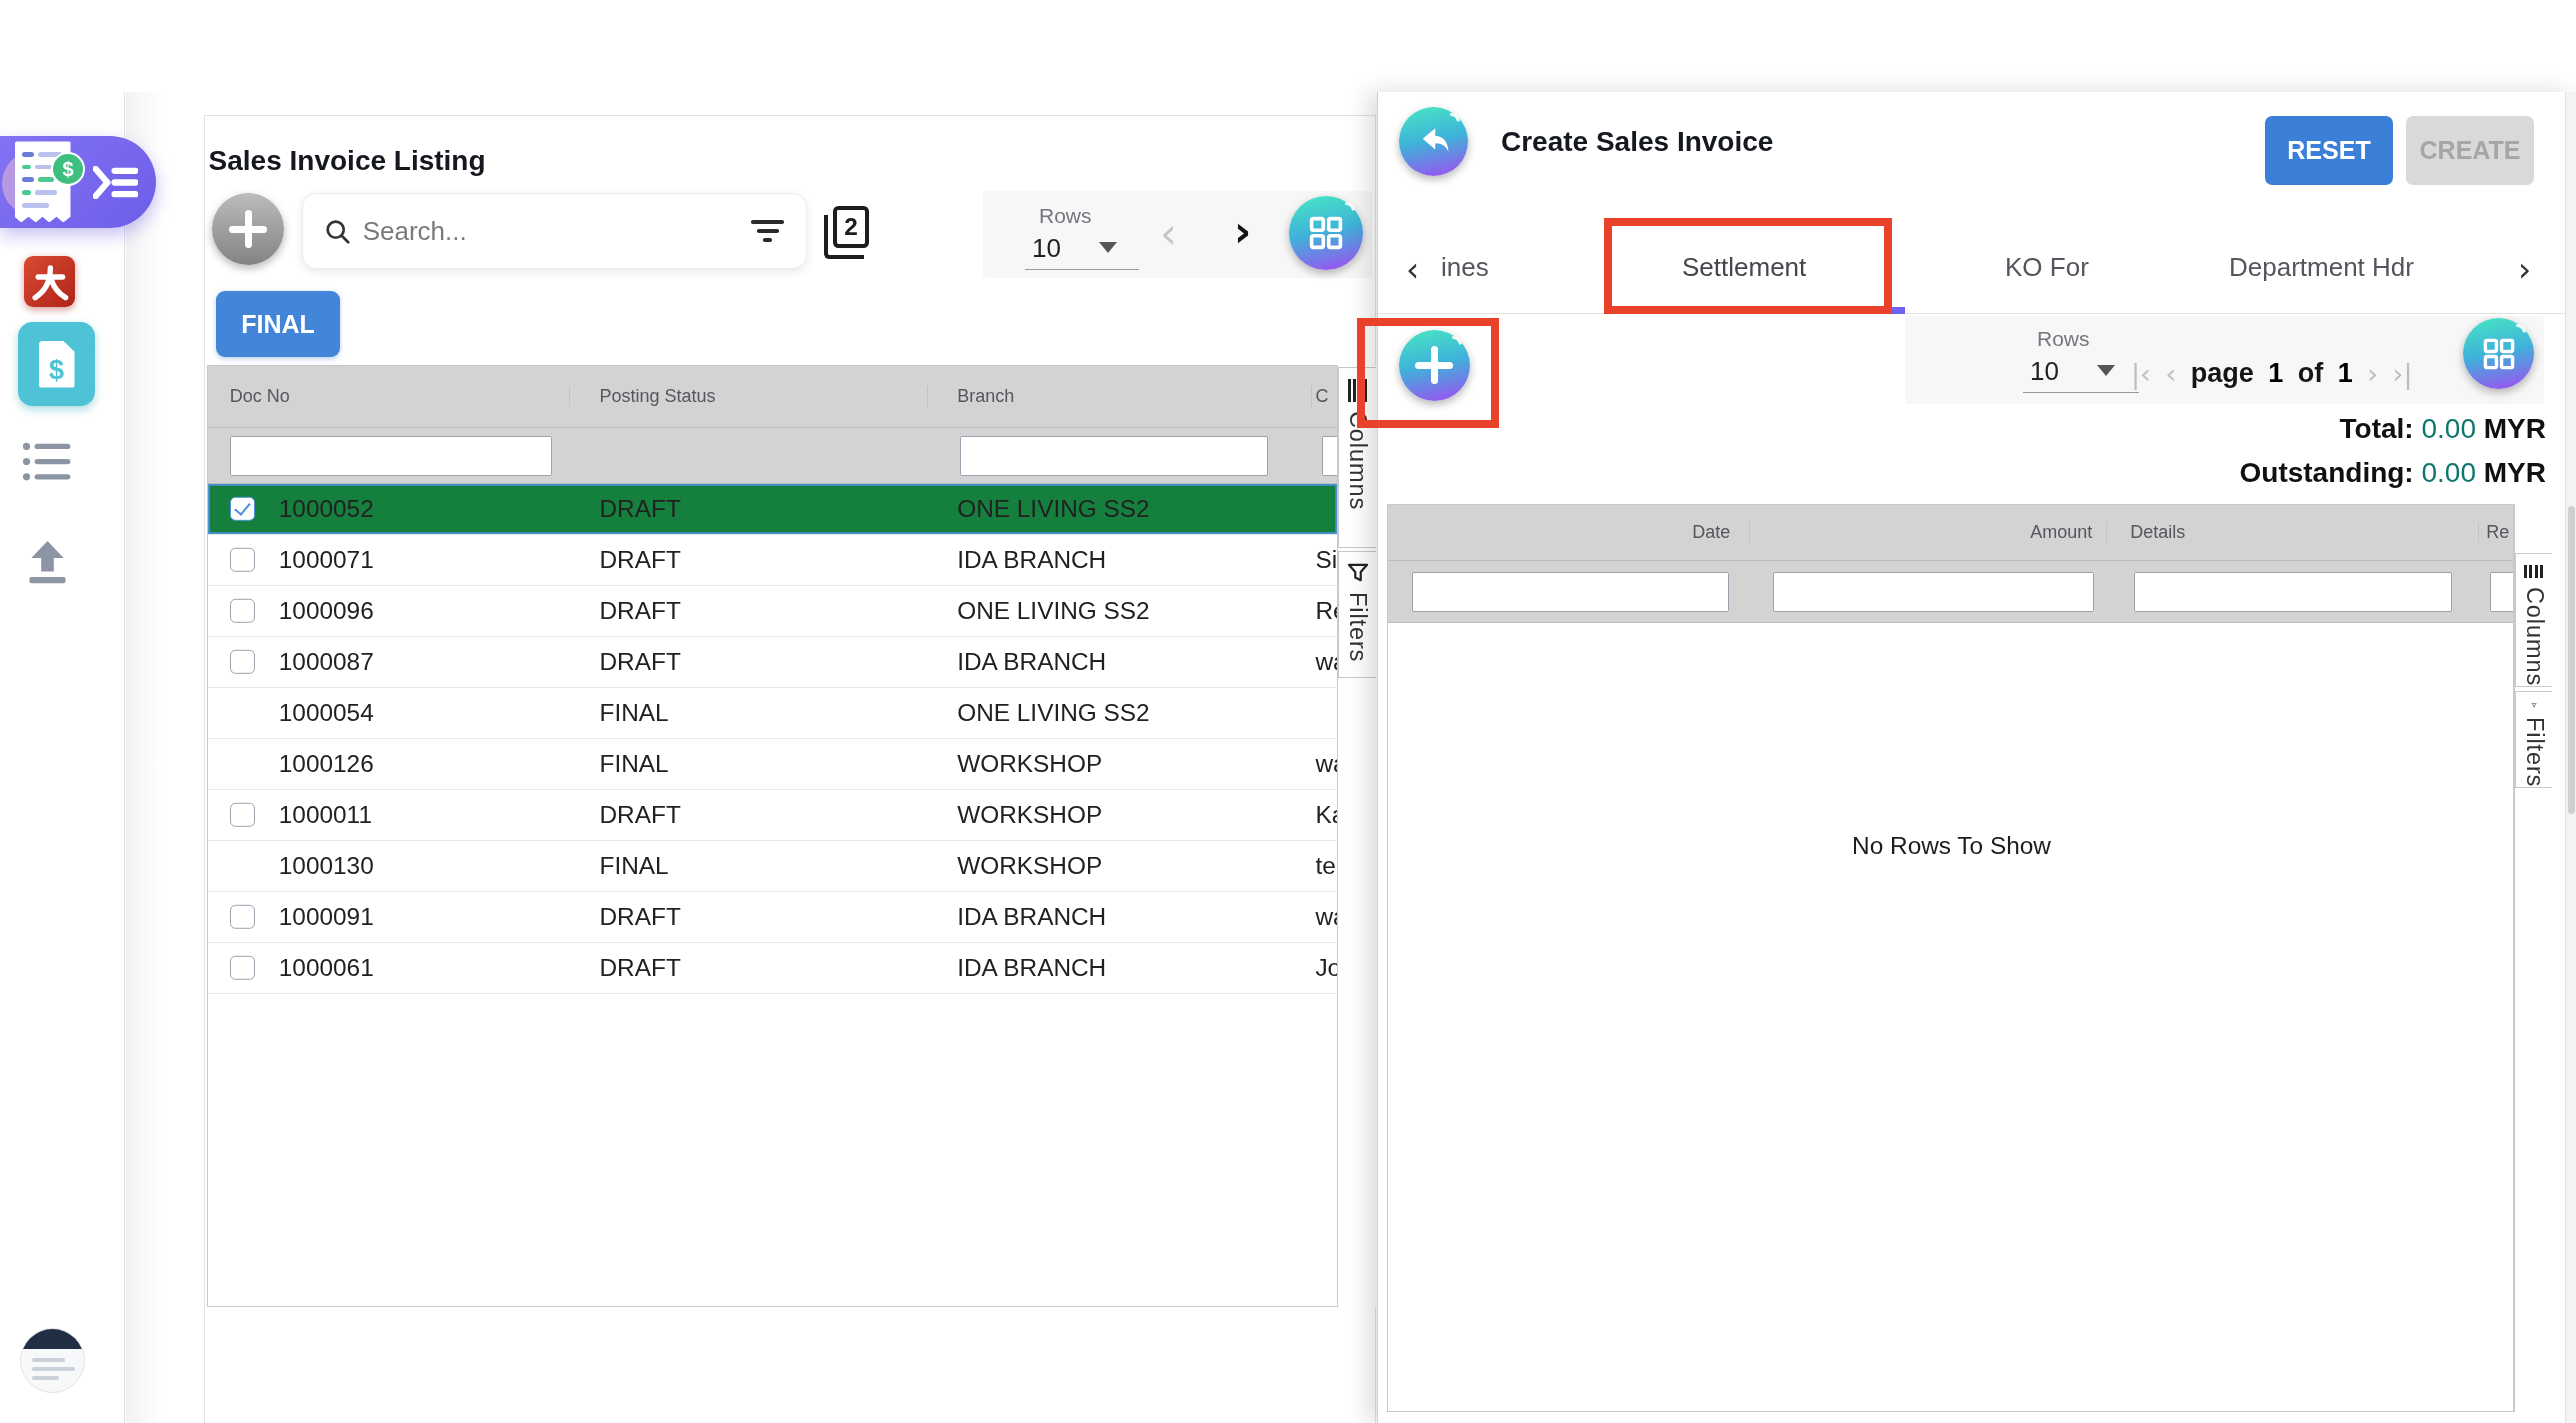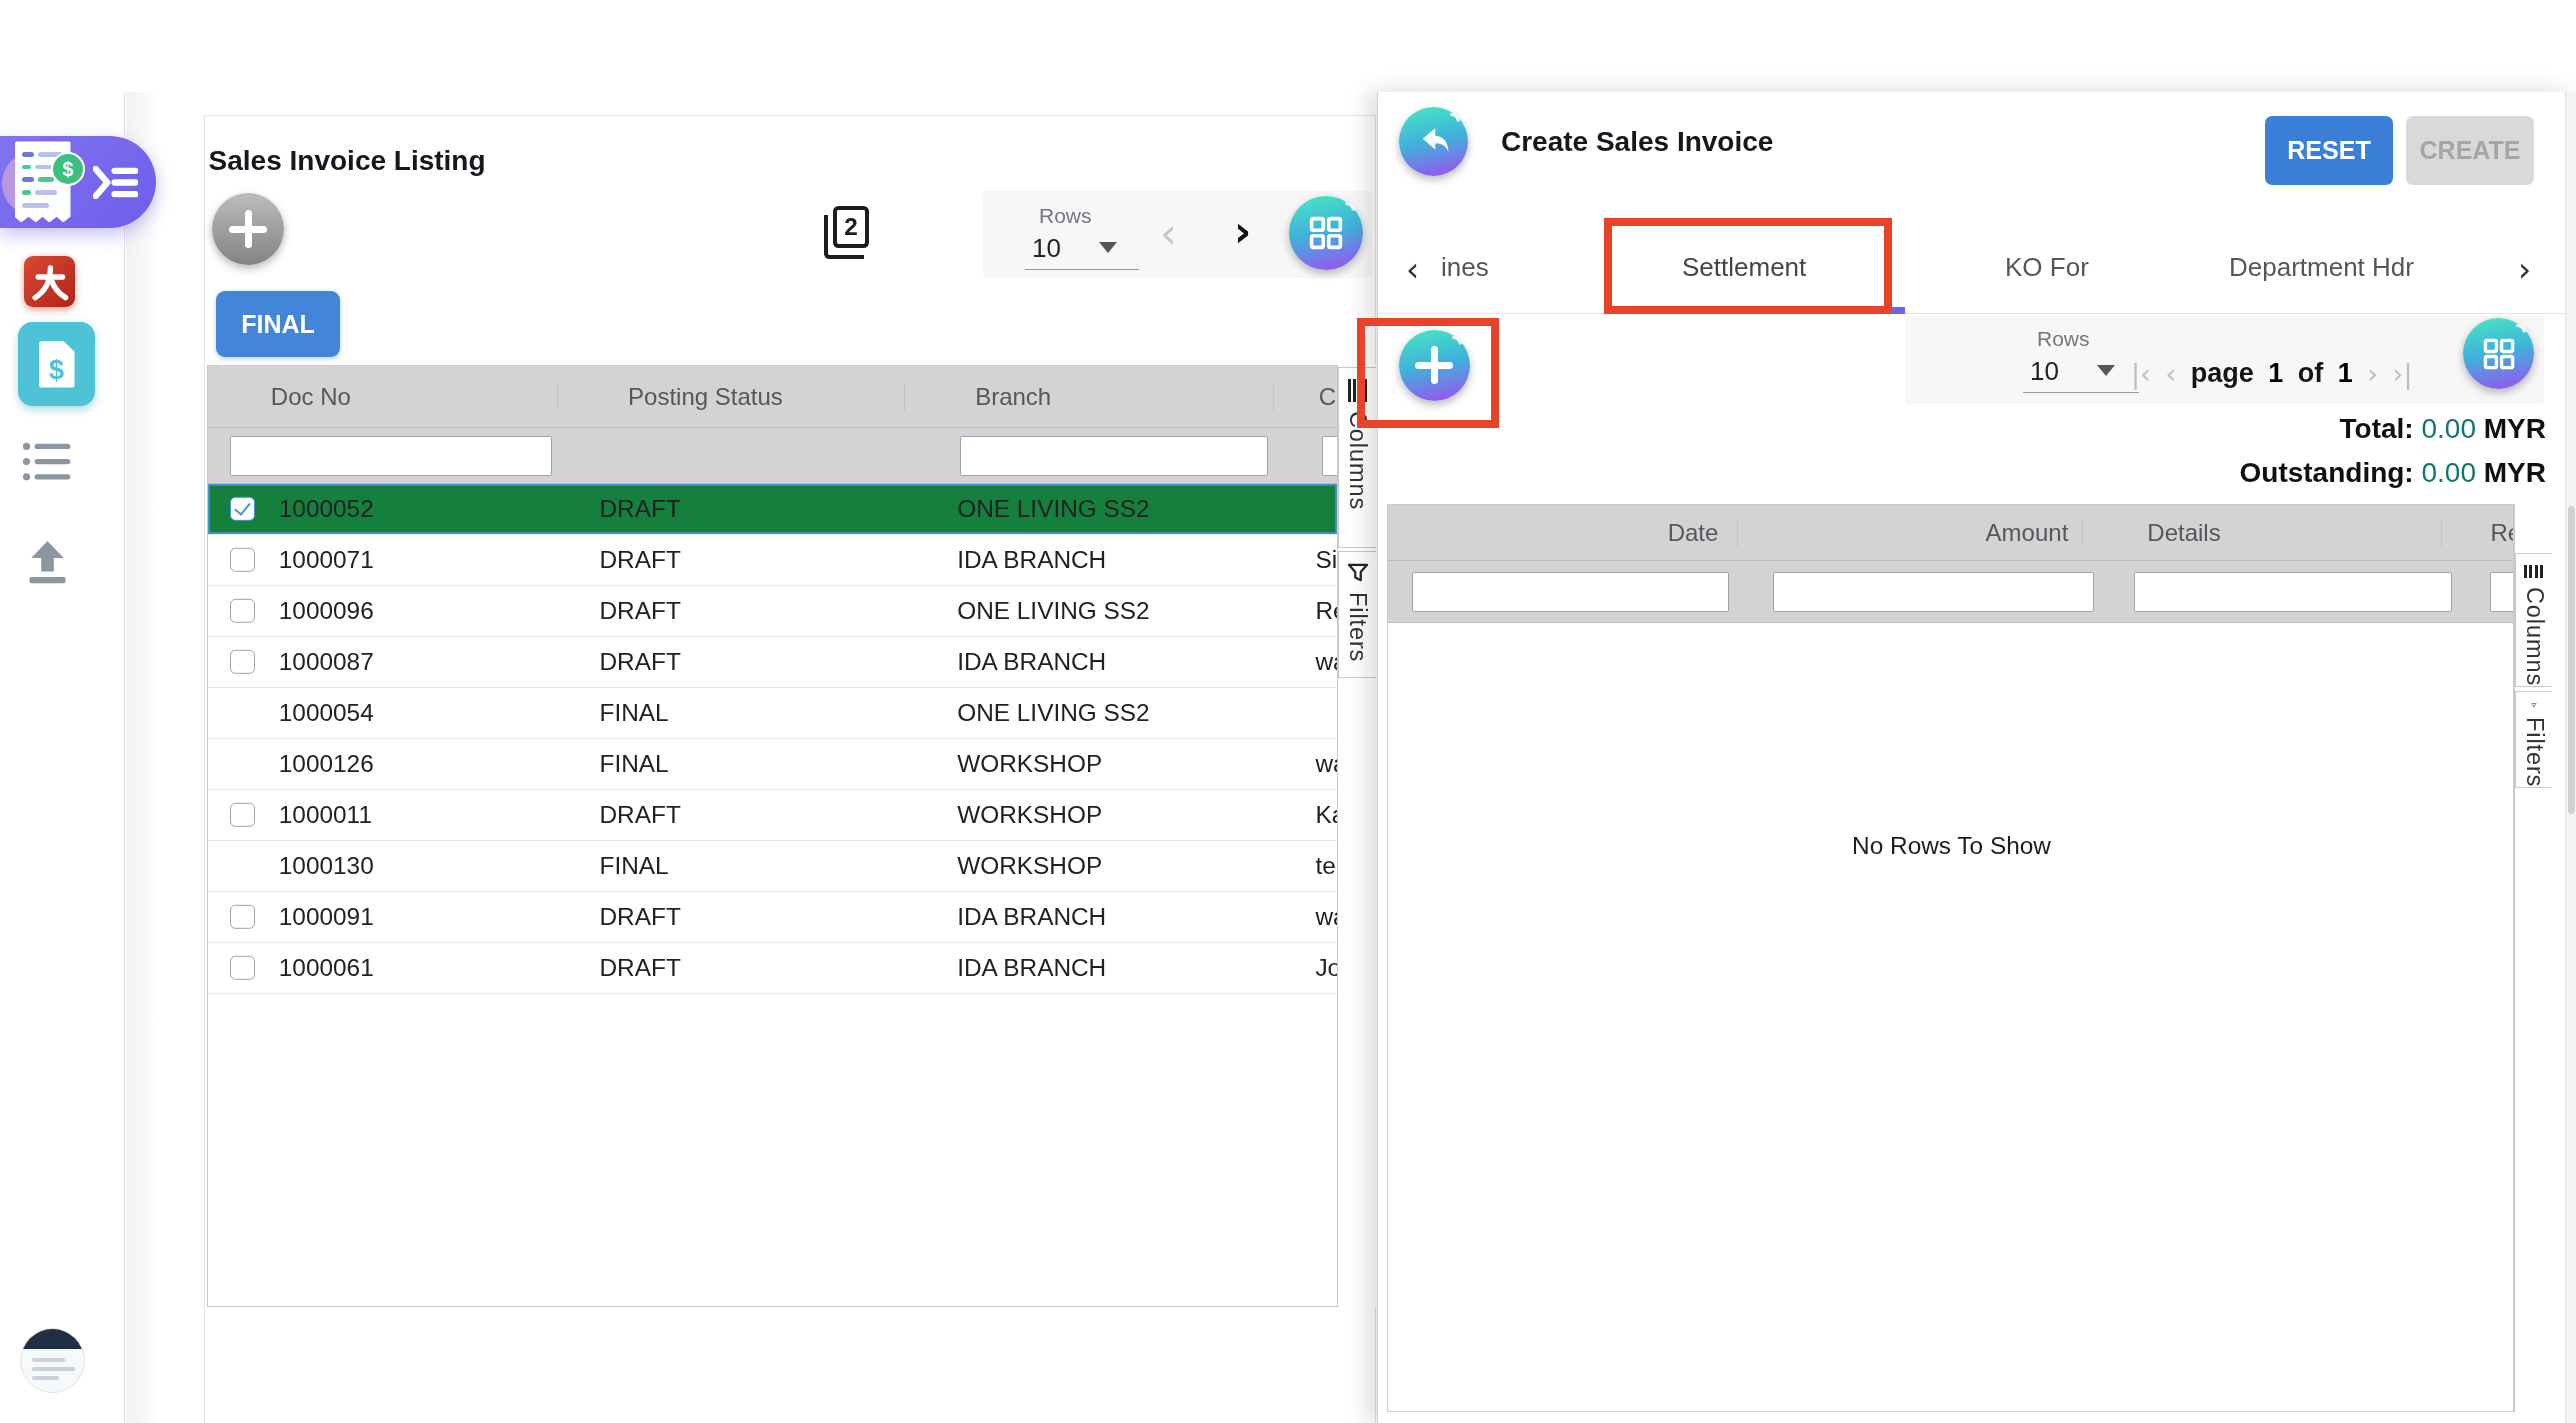--- a/index.html
+++ b/index.html
@@ -79,21 +79,21 @@
   .chev { position:absolute; font-size:42px; line-height:42px; cursor:pointer; font-family:"DejaVu Sans",sans-serif; }
   .final-btn { position:absolute; left:11px; top:175px; width:124px; height:66px; background:#4285d9;
                color:#fff; font-size:25px; font-weight:700; border:none; border-radius:9px; cursor:pointer;
                font-family:"Liberation Sans",sans-serif; box-shadow:0 1.8px 5.4px rgba(40,100,200,.3); }
 
   
   .grid { position:absolute; background:#fff; border:0.9px solid #c9c9c9; overflow:hidden; }
   .ltable { left:1.8px; top:249px; width:1131px; height:942px; }
   .hrow { display:flex; background:#d3d3d3; border-bottom:0.9px solid #bdbdbd; align-items:center; }
   .ltable .hrow { height:62px; }
-  .hcell { font-size:24px; color:#56565e; overflow:hidden; white-space:nowrap;margin-left:41px; }
+  .hcell { font-size:18px; color:#56565e; overflow:hidden; white-space:nowrap; }
   .frow { display:flex; background:#d3d3d3; border-bottom:0.9px solid #bdbdbd; align-items:center; }
   .ltable .frow { height:56px; }
   .fcell { overflow:hidden; white-space:nowrap; }
   .fcell input { height:40px; border:0.9px solid #98a1ac; border-radius:1.8px; background:#fff; outline:none;
                  font-size:22.6px; padding:0 9px; font-family:"Liberation Sans",sans-serif; }
   .lc1 { width:363px; padding-left:22px; position:relative; }
   .lc2 { width:358px; padding-left:29px; }
   .lc3 { width:384px; padding-left:29px; }
   .lc4 { width:25px;  padding-left:3.6px; }
   .hsep { box-shadow:inset -0.9px 0 0 #c2c2c2; }
@@ -227,20 +227,32 @@
   </div>
 
   <section class="left-card">
     <h1 class="lp-title">Sales Invoice Listing</h1>
 
     <button class="circle gray-grad" style="left:7.2px;top:77px;width:72px;height:72px">
       <span class="plusbar" style="left:17px;top:33px;width:38px;height:7.2px"></span>
       <span class="plusbar" style="left:33px;top:17px;width:7.2px;height:38px"></span>
     </button>
 
+    <div class="search">
+      <svg width="25" height="25" viewBox="0 0 28 28">
+        <circle cx="12" cy="12" r="9" fill="none" stroke="#333" stroke-width="3"></circle>
+        <line x1="19" y1="19" x2="26" y2="26" stroke="#333" stroke-width="3" stroke-linecap="round"></line>
+      </svg>
+      <input placeholder="Search..." style="">
+      <span class="flines">
+        <i style="width:33px"></i>
+          <i style="width:22px"></i>
+          <i style="width:9px"></i>
+      </span>
+    </div>
 
     <div class="copy2">
       <span class="c2f">2</span>
     </div>
 
     <div class="band band-left">
       <span class="rows-lbl" style="left:56px;top:12.7px">Rows</span>
       <span class="rows-val" style="left:49px;top:42px">10</span>
       <span class="caret" style="left:116px;top:51px"></span>
       <span class="rows-ul" style="left:42px;top:78px;width:114px"></span>

